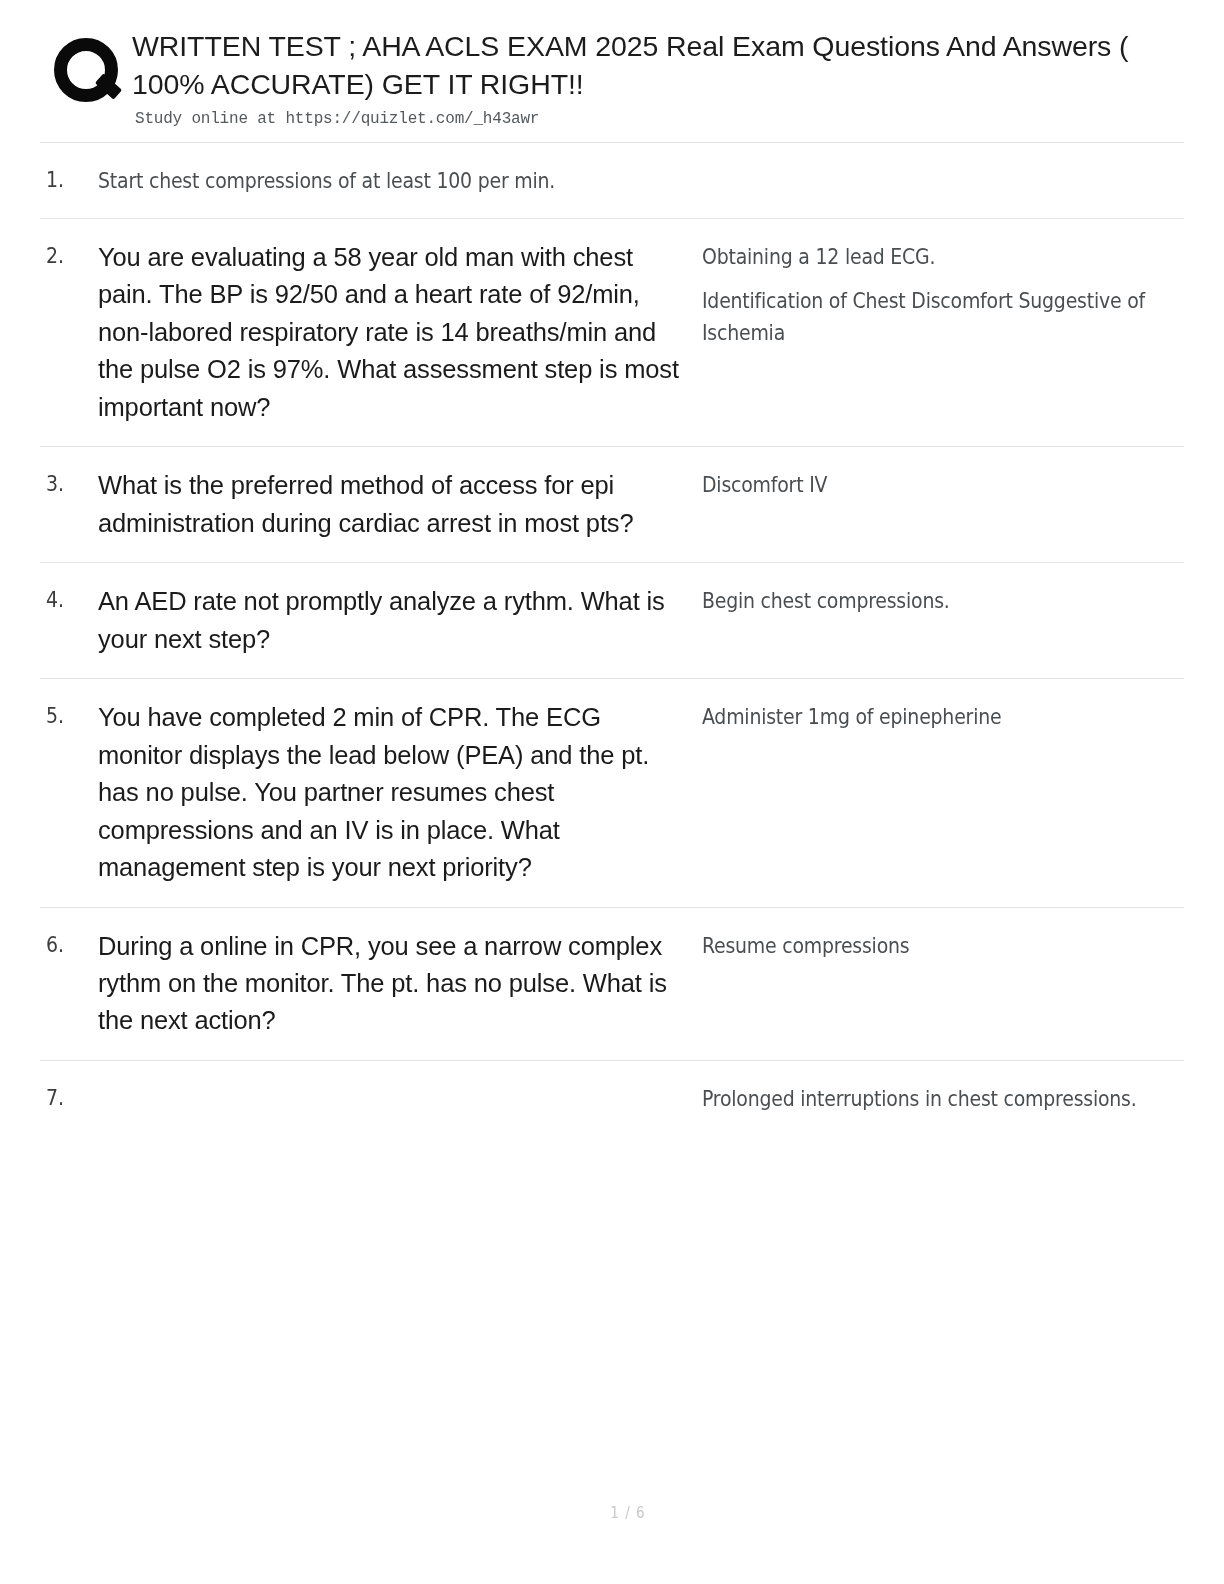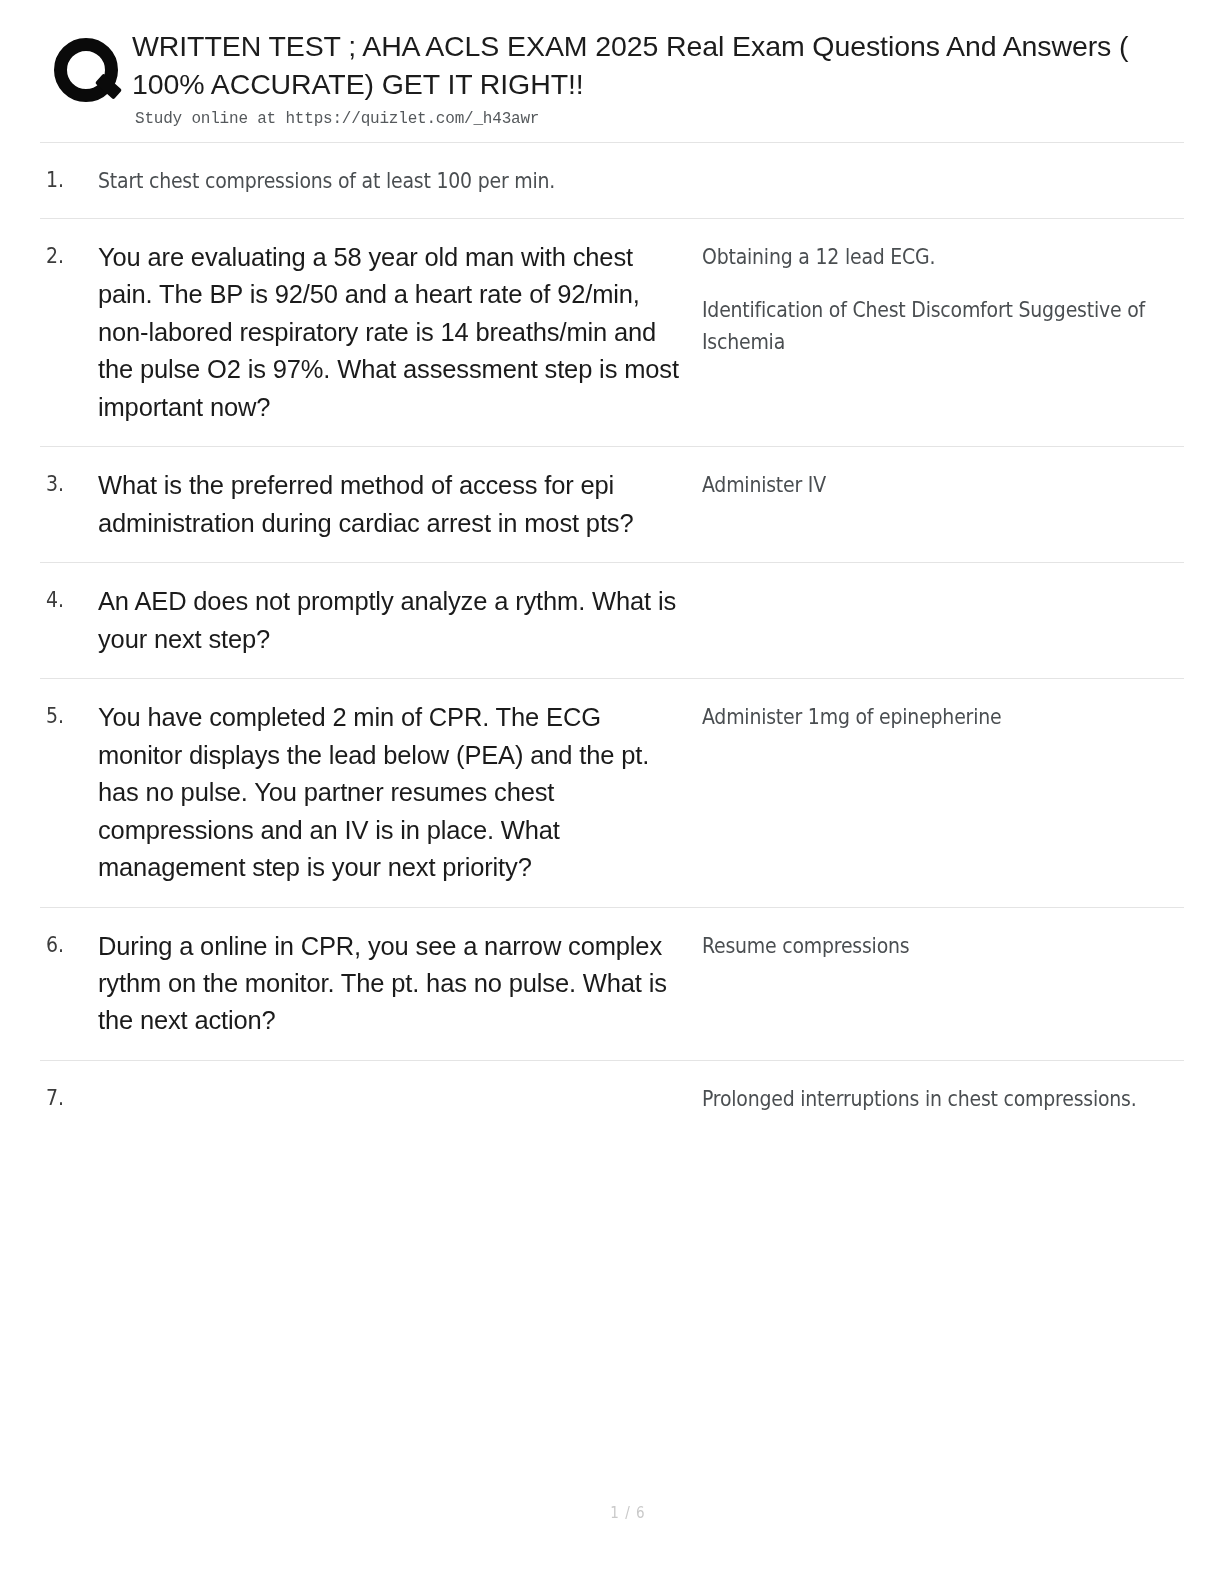--- a/index.html
+++ b/index.html
@@ -117,21 +117,21 @@
   .qa-answer {
     flex: 1 1 auto;
     font-size: 21px;
     line-height: 1.5;
     color: #4a4e51;
     font-family: "DejaVu Sans", sans-serif;
     font-stretch: condensed;
     letter-spacing: -0.2px;
     padding-top: 3px;
   }
-  .qa-answer .ans-part + .ans-part { margin-top: 22px; }
+  .qa-answer .ans-part + .ans-part { margin-top: 13px; }
 
   .last-row { border-top: 1px solid #e4e4e4; }
 
   
   .footer {
     position: absolute;
     left: 0;
     right: 0;
     bottom: 62px;
     text-align: center;
@@ -177,27 +177,30 @@
       <div class="qa-answer">
         <div class="ans-part">Obtaining a 12 lead ECG.</div>
         <div class="ans-part">Identification of Chest Discomfort Suggestive of Ischemia</div>
       </div>
     </div>
 
     <div class="qa-row">
       <div class="qa-num">3.</div>
       <div class="qa-question">What is the preferred method of access for epi administration during cardiac arrest in most pts?</div>
       <div class="qa-answer">
-        <div class="ans-part">Administer IV</div>
+        <div class="ans-part">Discomfort IV</div>
       </div>
     </div>
 
     <div class="qa-row">
       <div class="qa-num">4.</div>
-      <div class="qa-question">An AED does not promptly analyze a rythm. What is your next step?</div>
+      <div class="qa-question">An AED rate not promptly analyze a rythm. What is your next step?</div>
+      <div class="qa-answer">
+        <div class="ans-part">Begin chest compressions.</div>
+      </div>
     </div>
 
     <div class="qa-row">
       <div class="qa-num">5.</div>
       <div class="qa-question">You have completed 2 min of CPR. The ECG monitor displays the lead below (PEA) and the pt. has no pulse. You partner resumes chest compressions and an IV is in place. What management step is your next priority?</div>
       <div class="qa-answer">
         <div class="ans-part">Administer 1mg of epinepherine</div>
       </div>
     </div>
 

